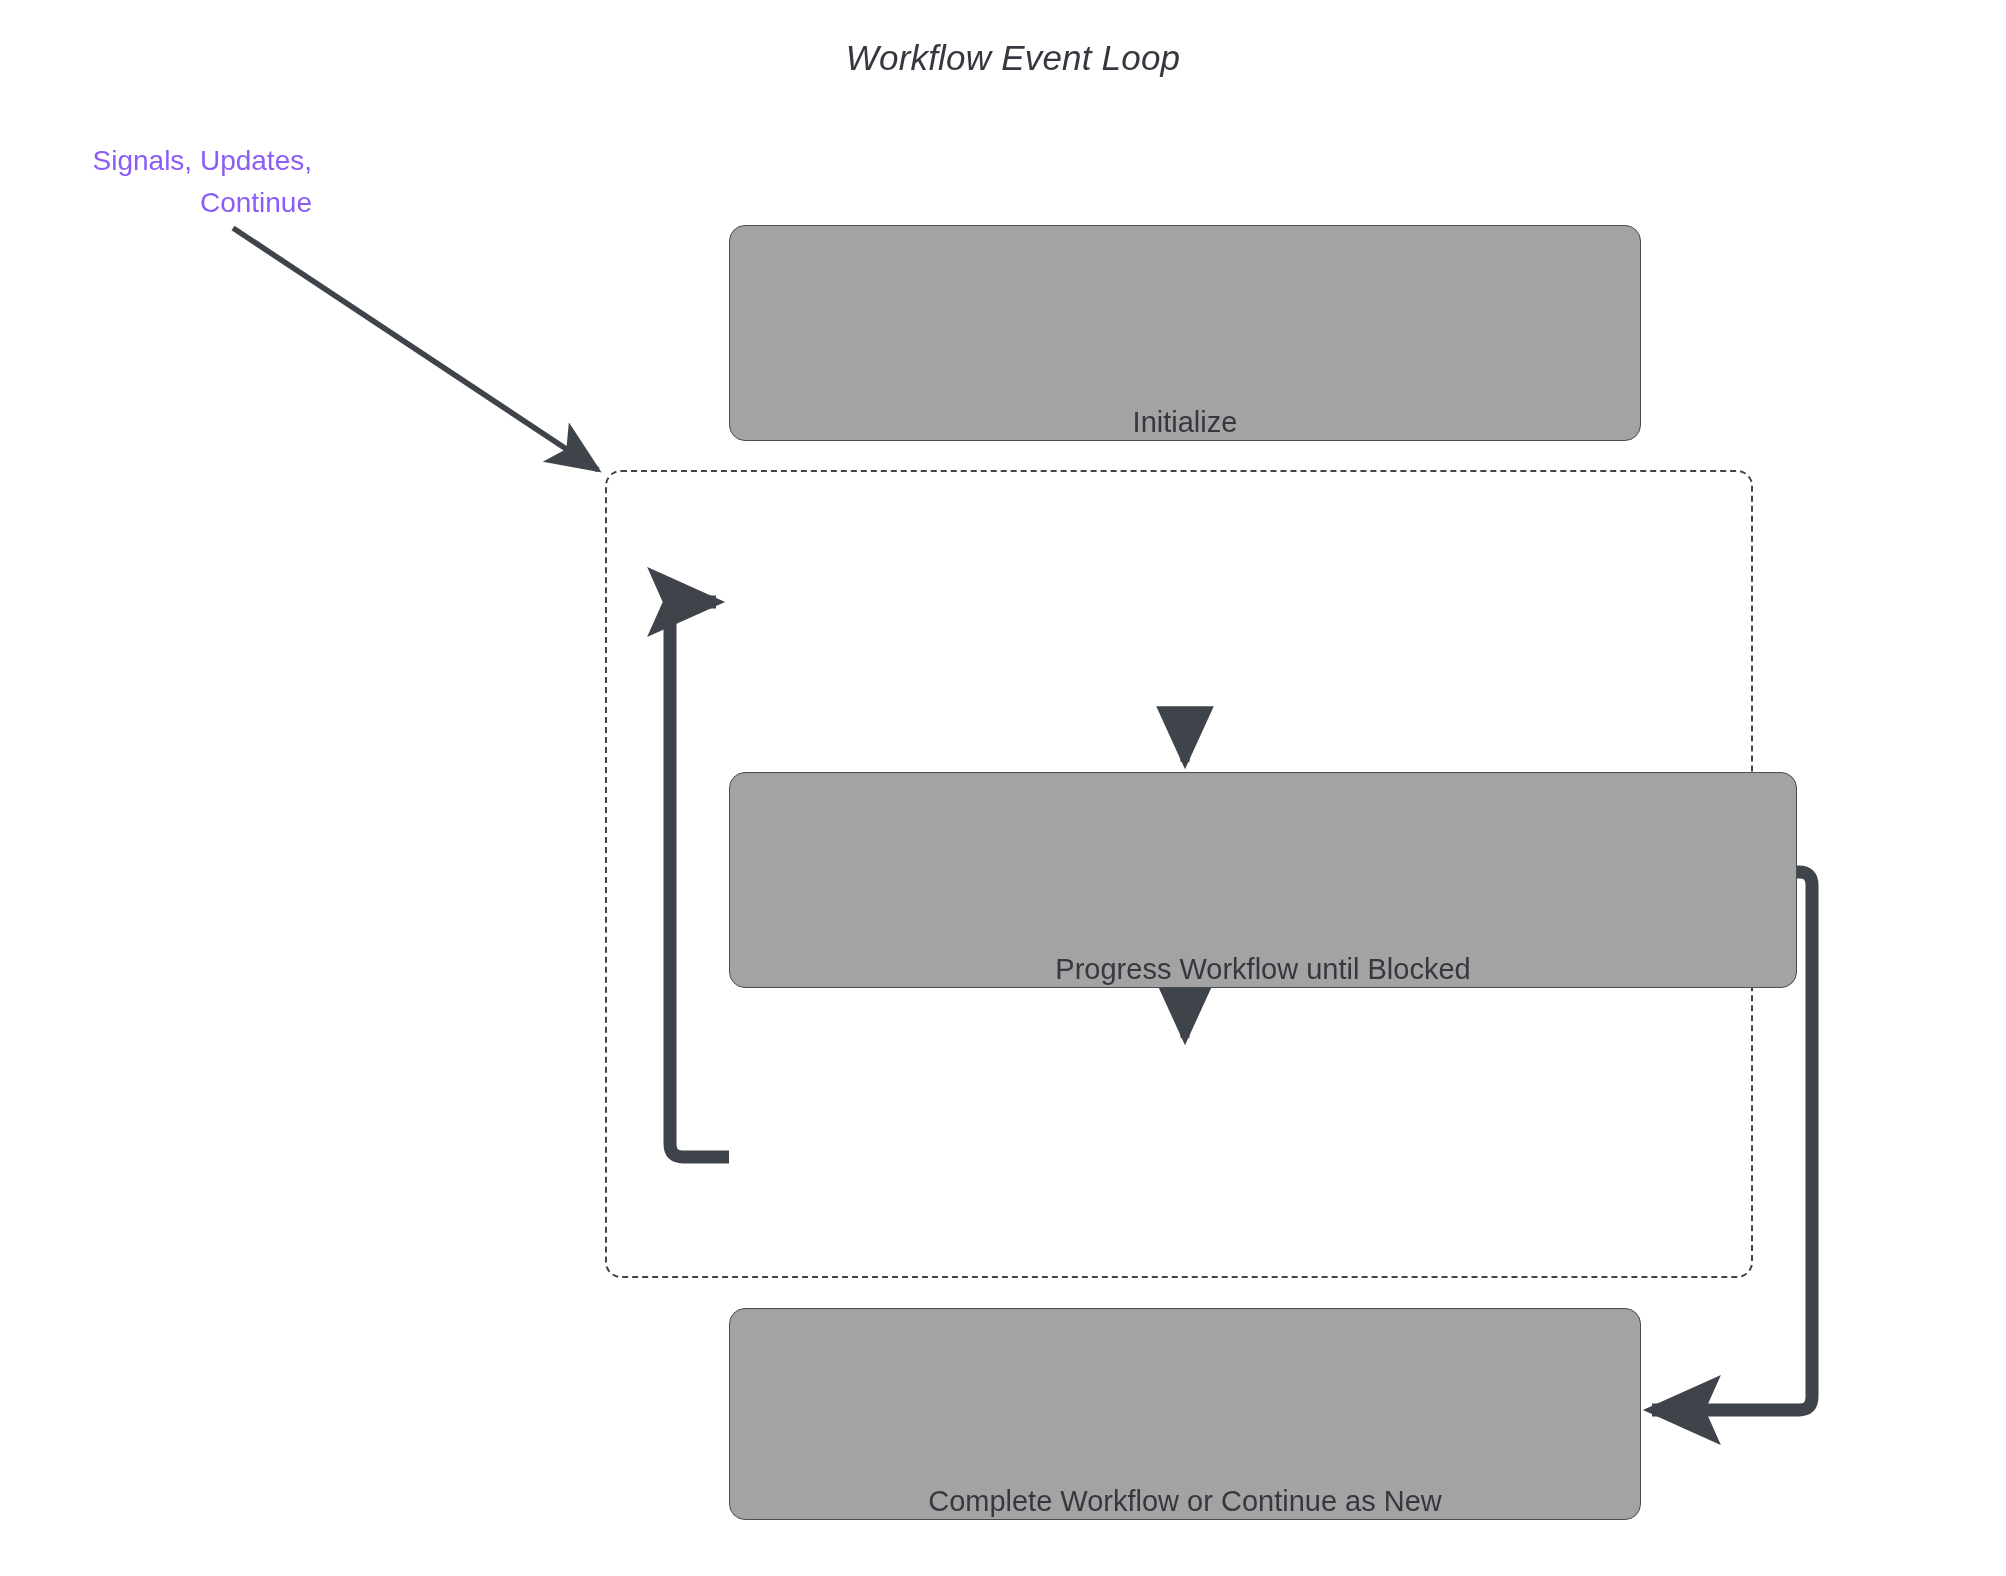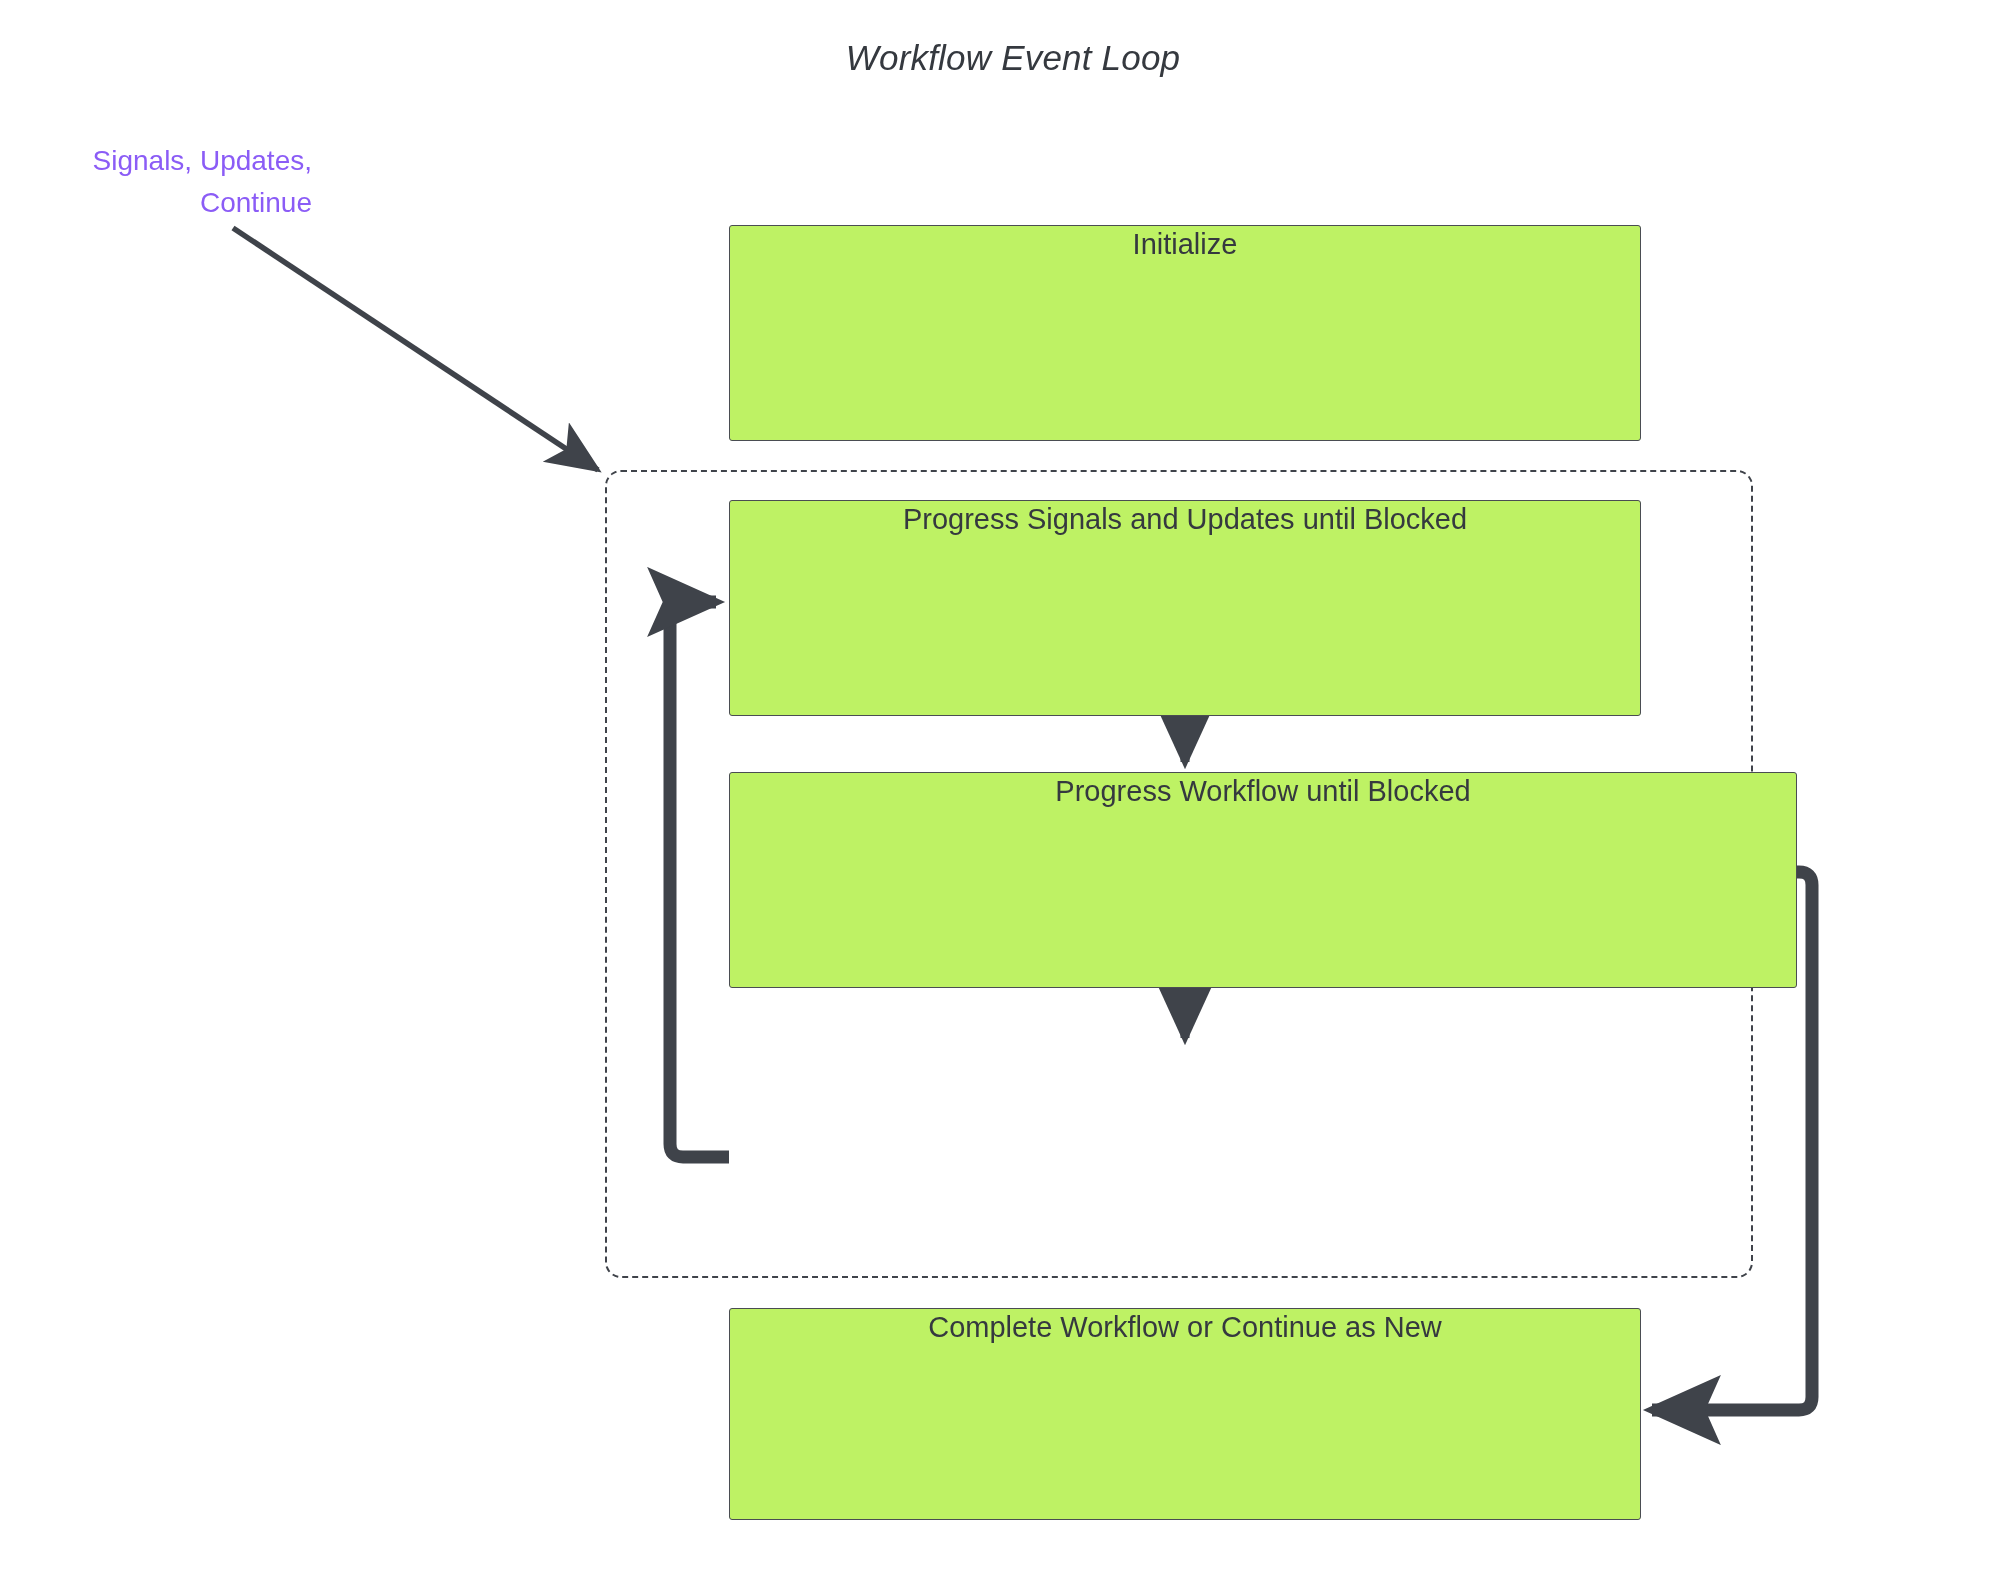--- a/index.html
+++ b/index.html
@@ -52,25 +52,25 @@
     text-align: right;
     font-size: 28px;
     line-height: 42px;
     color: #8b5cf6;
   }
   .ext-label .l2 { display: block; }
 
   .node {
     position: absolute;
     box-sizing: border-box;
-    background: #bef264;
+    background: #a3a3a3;
     border: 1.6px solid #4a4d52;
-    border-radius: 3px;
+    border-radius: 16px;
     display: flex;
-    align-items: flex-start;
+    align-items: flex-end;
     justify-content: center;
   }
   .node .node-label {
     font-size: 29px;
     color: #35393f;
     text-align: center;
     line-height: 1.25;
     padding: 0 18px;
   }
 
@@ -126,23 +126,20 @@
 
     <path d="M 1752,872 L 1799,872 Q 1812,872 1812,885 L 1812,1397 Q 1812,1410 1799,1410 L 1652,1410" fill="none" stroke="#3f434a" stroke-width="13" stroke-linecap="butt" stroke-linejoin="round" marker-end="url(#ah-thick)"></path>
   </svg>
 
   <div class="group-box" id="group-loop"></div>
 
   <div class="node" id="node-initialize">
     <span class="node-label">Initialize</span>
   </div>
 
-  <div class="node" id="node-progress-su">
-    <span class="node-label">Progress Signals and Updates until Blocked</span>
-  </div>
 
   <div class="node" id="node-progress-wf">
     <span class="node-label">Progress Workflow until Blocked</span>
   </div>
 
 
   <div class="node" id="node-complete">
     <span class="node-label">Complete Workflow or Continue as New</span>
   </div>
 

